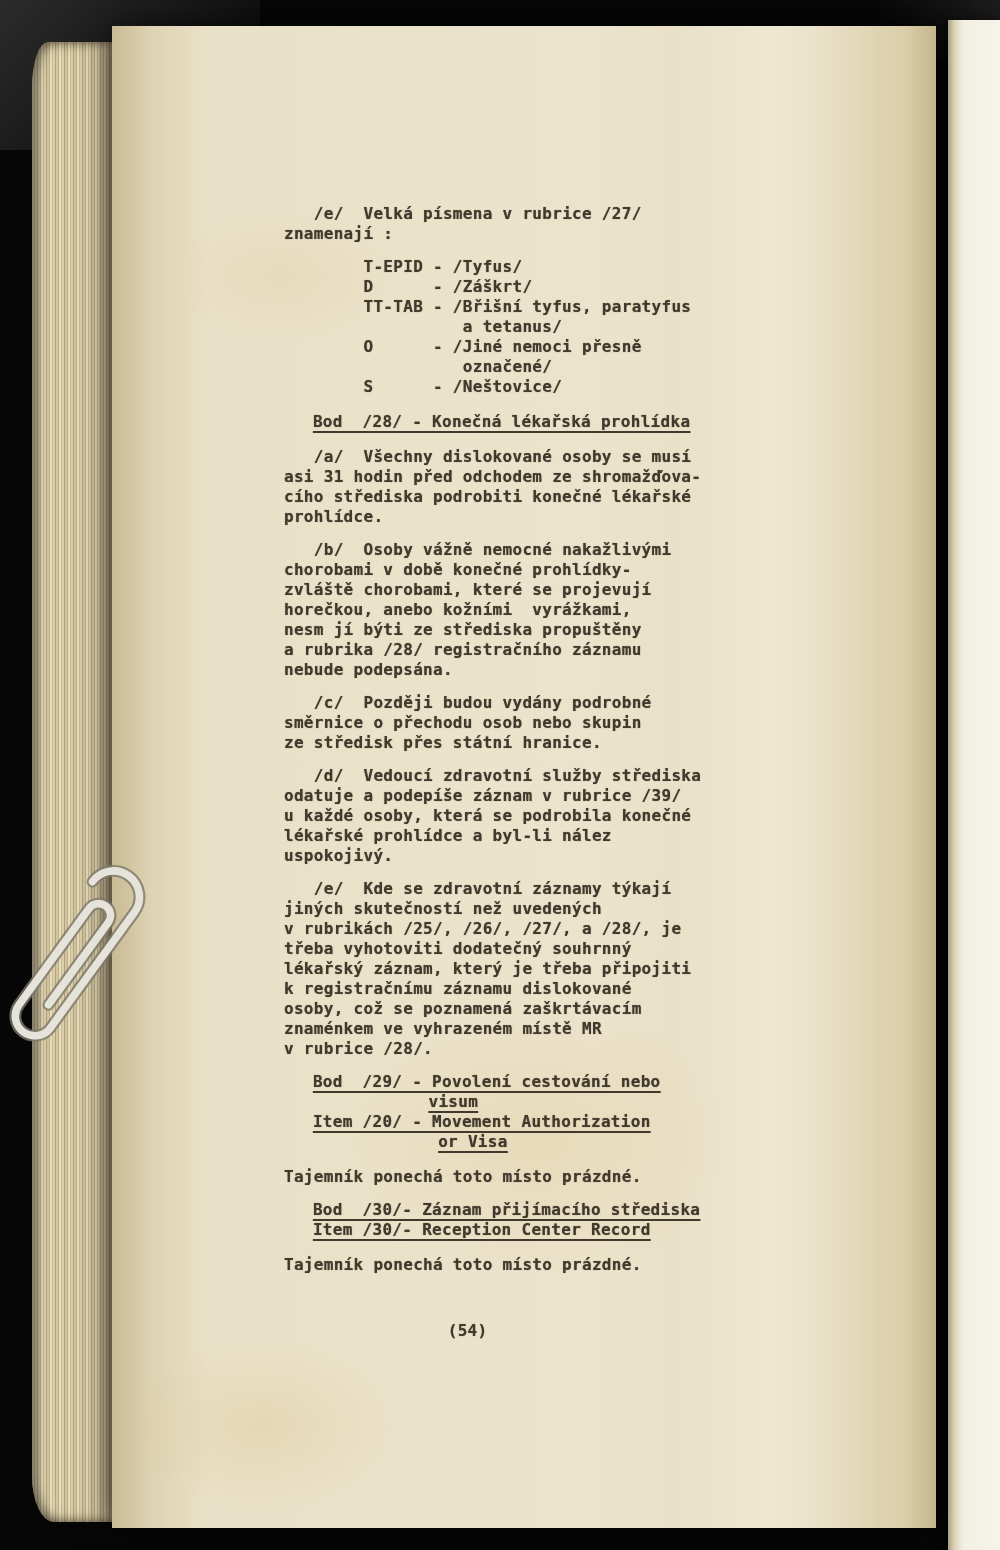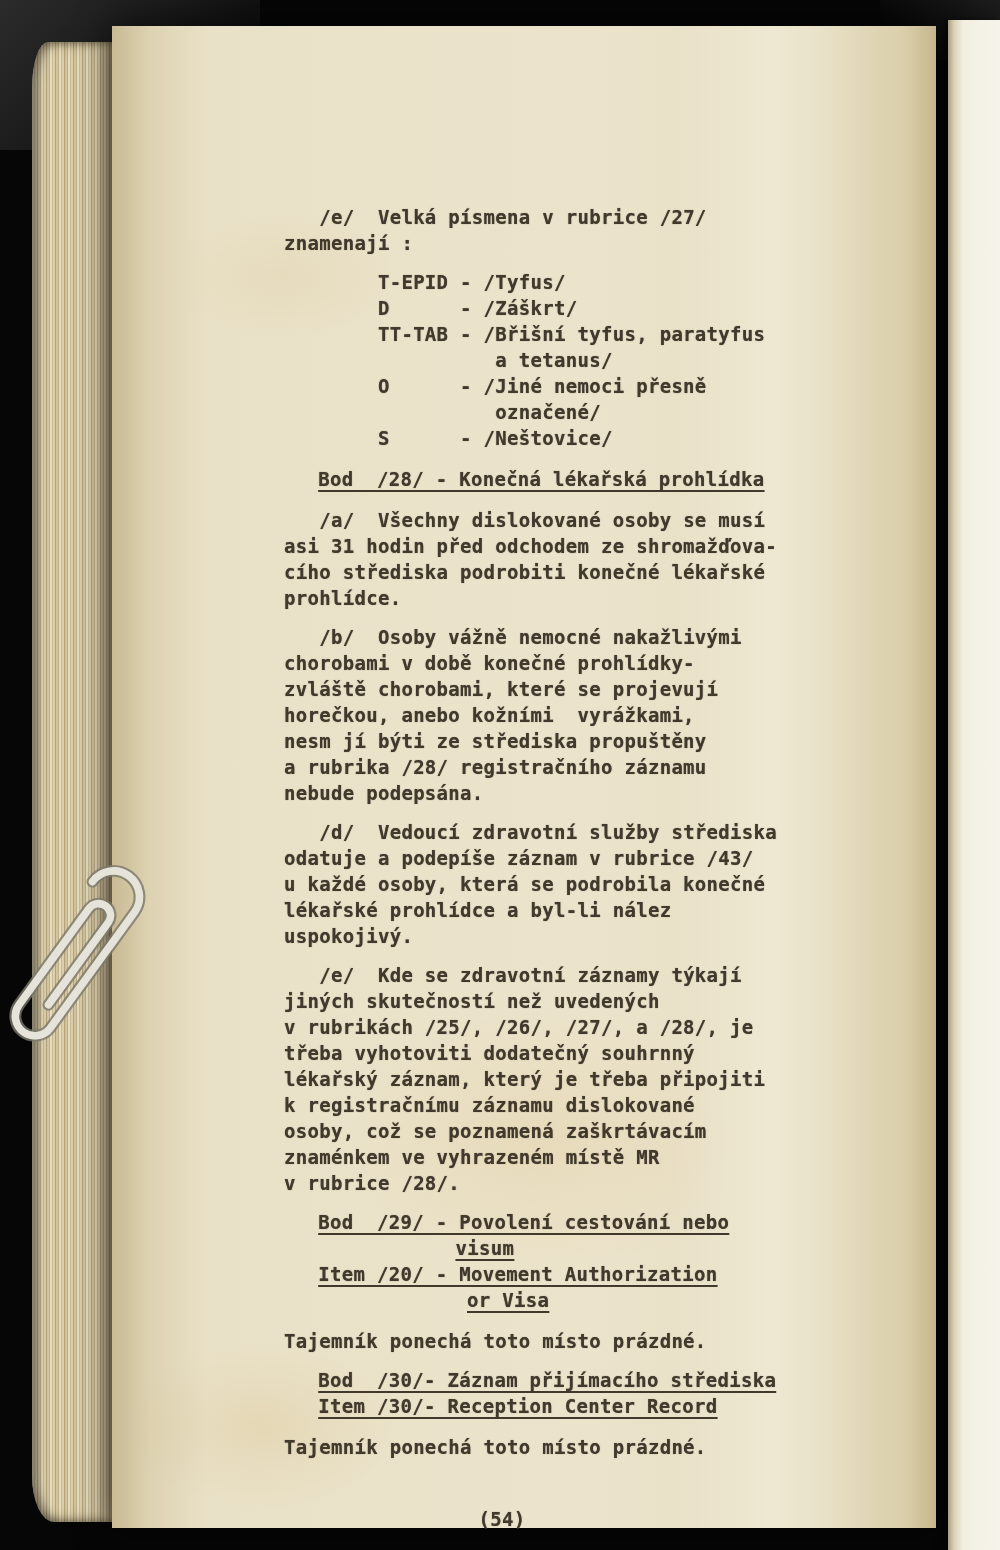--- a/index.html
+++ b/index.html
@@ -49,21 +49,21 @@
   .right-page {
     position:absolute; left:948px; top:20px; width:52px; height:1530px;
     background:linear-gradient(90deg,#a99f80 0,#d9d1b6 6px,#f2efe2 15px,#f6f4ea 100%);
     box-shadow:-4px 0 8px rgba(0,0,0,.6);
   }
 
   
   .text-block {
     position:absolute; left:172px; top:178px; width:570px;
     color:#41392c;
-    font-size:19px; line-height:26px; font-weight:bold;
+    font-size:16px; line-height:20px; font-weight:bold;
     letter-spacing:.3px;
     text-shadow:0 0 1px rgba(62,52,40,.65);
   }
   .para  { white-space:pre-wrap; margin-bottom:13px; }
   .codes { white-space:pre;      margin-bottom:15px; }
   .heading { margin-bottom:15px; }
   .h-line { padding-left:3ch; white-space:pre; }
   .h-line .u {
     text-decoration:underline;
     text-decoration-thickness:2px;
@@ -111,22 +111,25 @@
 asi 31 hodin před odchodem ze shromažďova-
 cího střediska podrobiti konečné lékařské
 prohlídce.</div>
       <div class="para">   /b/  Osoby vážně nemocné nakažlivými
 chorobami v době konečné prohlídky-
 zvláště chorobami, které se projevují
 horečkou, anebo kožními  vyrážkami,
 nesm jí býti ze střediska propuštěny
 a rubrika /28/ registračního záznamu
 nebude podepsána.</div>
+      <div class="para">   /c/  Později budou vydány podrobné
+směrnice o přechodu osob nebo skupin
+ze středisk přes státní hranice.</div>
       <div class="para">   /d/  Vedoucí zdravotní služby střediska
-odatuje a podepíše záznam v rubrice /43/
+odatuje a podepíše záznam v rubrice /39/
 u každé osoby, která se podrobila konečné
 lékařské prohlídce a byl-li nález
 uspokojivý.</div>
       <div class="para">   /e/  Kde se zdravotní záznamy týkají
 jiných skutečností než uvedených
 v rubrikách /25/, /26/, /27/, a /28/, je
 třeba vyhotoviti dodatečný souhrnný
 lékařský záznam, který je třeba připojiti
 k registračnímu záznamu dislokované
 osoby, což se poznamená zaškrtávacím

